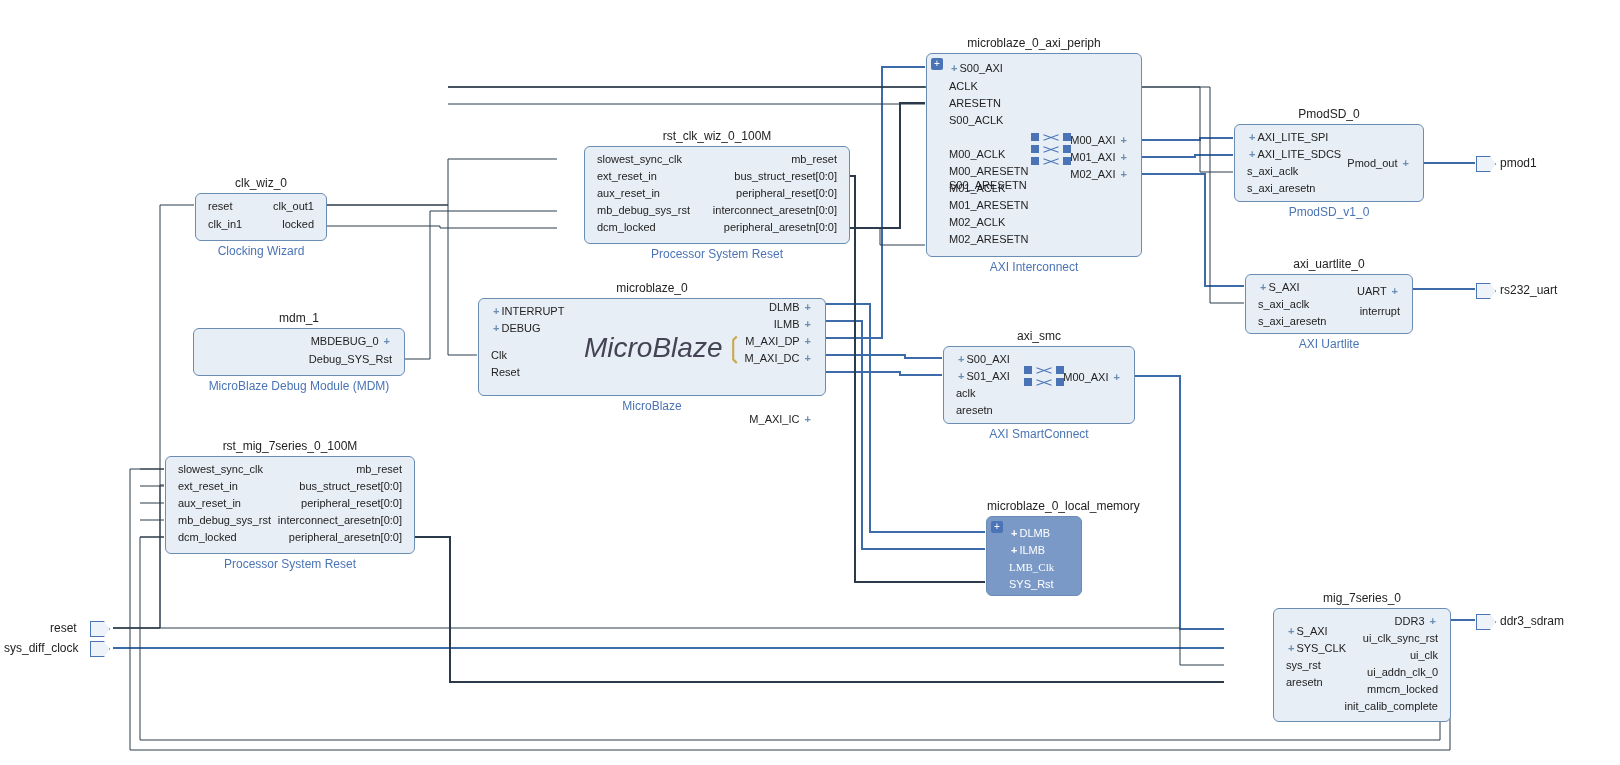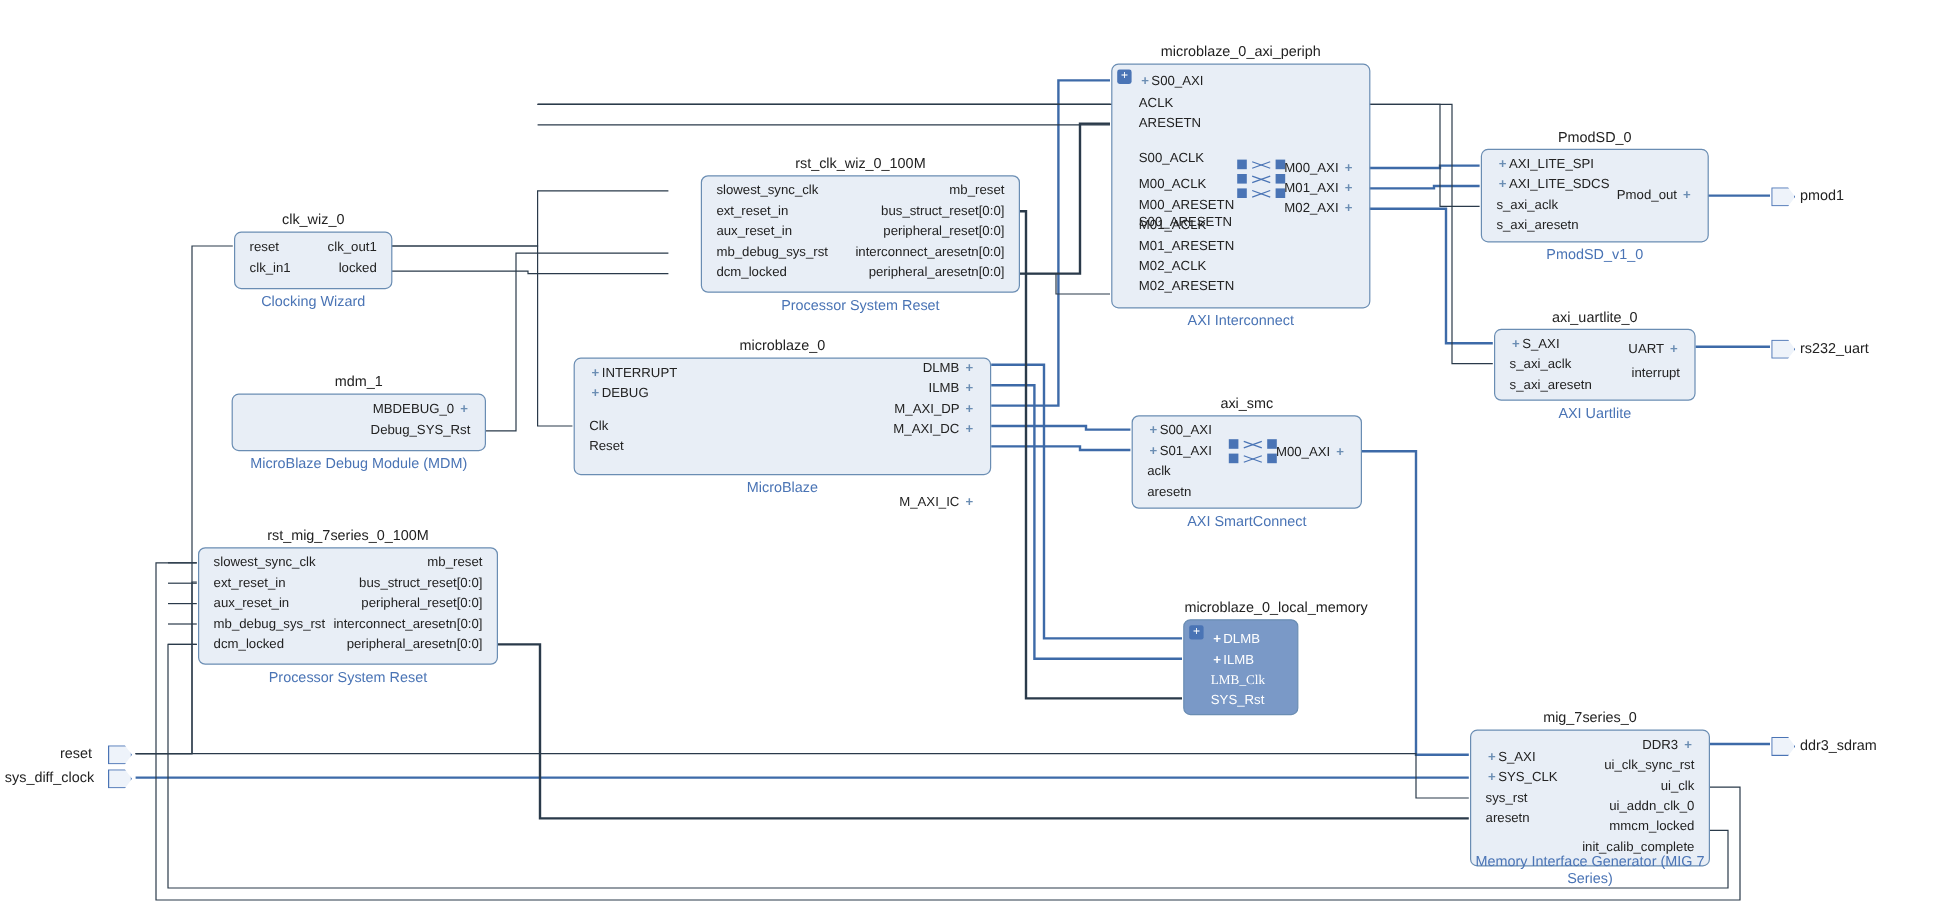--- a/index.html
+++ b/index.html
@@ -226,35 +226,36 @@
   <div class="port-right" style="top:74px;">peripheral_aresetn[0:0]</div>
   <div class="block-footer">Processor System Reset</div>
 </div>
 
 <div class="block" style="left:478px;top:298px;width:348px;height:98px;">
   <div class="block-title">microblaze_0</div>
   <div class="port-left" style="top:6px;"><span class="plus">+</span><span>INTERRUPT</span></div>
   <div class="port-left" style="top:23px;"><span class="plus">+</span><span>DEBUG</span></div>
   <div class="port-left" style="top:50px;">Clk</div>
   <div class="port-left" style="top:67px;">Reset</div>
+  <div class="logo" style="left:105px;top:32px;"><span>MicroBlaze</span><span style="color:#c9a94d;font-style:normal;">❲</span></div>
   <div class="port-right" style="top:2px;"><span>DLMB</span> <span class="plus">+</span></div>
   <div class="port-right" style="top:19px;"><span>ILMB</span> <span class="plus">+</span></div>
   <div class="port-right" style="top:36px;"><span>M_AXI_DP</span> <span class="plus">+</span></div>
   <div class="port-right" style="top:53px;"><span>M_AXI_DC</span> <span class="plus">+</span></div>
   <div class="port-right" style="top:70px;margin-top:44px;"><span>M_AXI_IC</span> <span class="plus">+</span></div>
   <div class="block-footer">MicroBlaze</div>
 </div>
 
 <div class="block" style="left:926px;top:53px;width:216px;height:204px;">
   <div class="expand-icon">+</div>
   <div class="block-title">microblaze_0_axi_periph</div>
   <div class="port-left" style="top:8px;left:22px;"><span class="plus">+</span><span>S00_AXI</span></div>
   <div class="port-left" style="top:26px;left:22px;">ACLK</div>
   <div class="port-left" style="top:43px;left:22px;">ARESETN</div>
-  <div class="port-left" style="top:72px;left:22px;">S00_ACLK</div>
+  <div class="port-left" style="top:60px;left:22px;">S00_ACLK</div>
   <div class="port-left" style="top:77px;left:22px;margin-top:48px;">S00_ARESETN</div>
   <div class="port-left" style="top:94px;left:22px;">M00_ACLK</div>
   <div class="port-left" style="top:111px;left:22px;">M00_ARESETN</div>
   <div class="port-left" style="top:128px;left:22px;">M01_ACLK</div>
   <div class="port-left" style="top:145px;left:22px;">M01_ARESETN</div>
   <div class="port-left" style="top:162px;left:22px;">M02_ACLK</div>
   <div class="port-left" style="top:179px;left:22px;">M02_ARESETN</div>
   <div class="xicon" style="right:70px;top:78px;">
     <div class="row">
         <div class="sq"></div>
@@ -322,26 +323,25 @@
 <div class="block" style="left:1245px;top:274px;width:168px;height:60px;">
   <div class="block-title">axi_uartlite_0</div>
   <div class="port-left" style="top:6px;"><span class="plus">+</span><span>S_AXI</span></div>
   <div class="port-left" style="top:23px;">s_axi_aclk</div>
   <div class="port-left" style="top:40px;">s_axi_aresetn</div>
   <div class="port-right" style="top:10px;text-align:right;"><span>UART</span> <span class="plus">+</span></div>
   <div class="port-right" style="top:30px;">interrupt</div>
   <div class="block-footer">AXI Uartlite</div>
 </div>
 
-<div class="block" style="left:1225px;top:608px;width:200px;height:114px;">
+<div class="block" style="left:1273px;top:608px;width:178px;height:114px;">
   <div class="block-title">mig_7series_0</div>
   <div class="port-left" style="top:16px;"><span class="plus">+</span><span>S_AXI</span></div>
   <div class="port-left" style="top:33px;"><span class="plus">+</span><span>SYS_CLK</span></div>
   <div class="port-left" style="top:50px;">sys_rst</div>
   <div class="port-left" style="top:67px;">aresetn</div>
   <div class="port-right" style="top:6px;"><span>DDR3</span> <span class="plus">+</span></div>
   <div class="port-right" style="top:23px;">ui_clk_sync_rst</div>
   <div class="port-right" style="top:40px;">ui_clk</div>
   <div class="port-right" style="top:57px;">ui_addn_clk_0</div>
   <div class="port-right" style="top:74px;text-align:center;">mmcm_locked</div>
   <div class="port-right" style="top:91px;">init_calib_complete</div>
-  <div class="block-footer">Memory Interface Generator (MIG 7 Series)</div>
 </div>
 
 </body></html>

